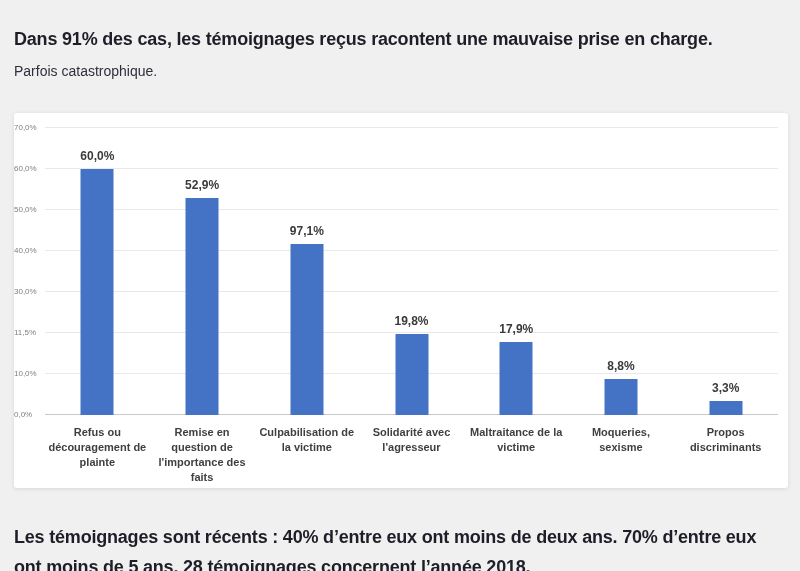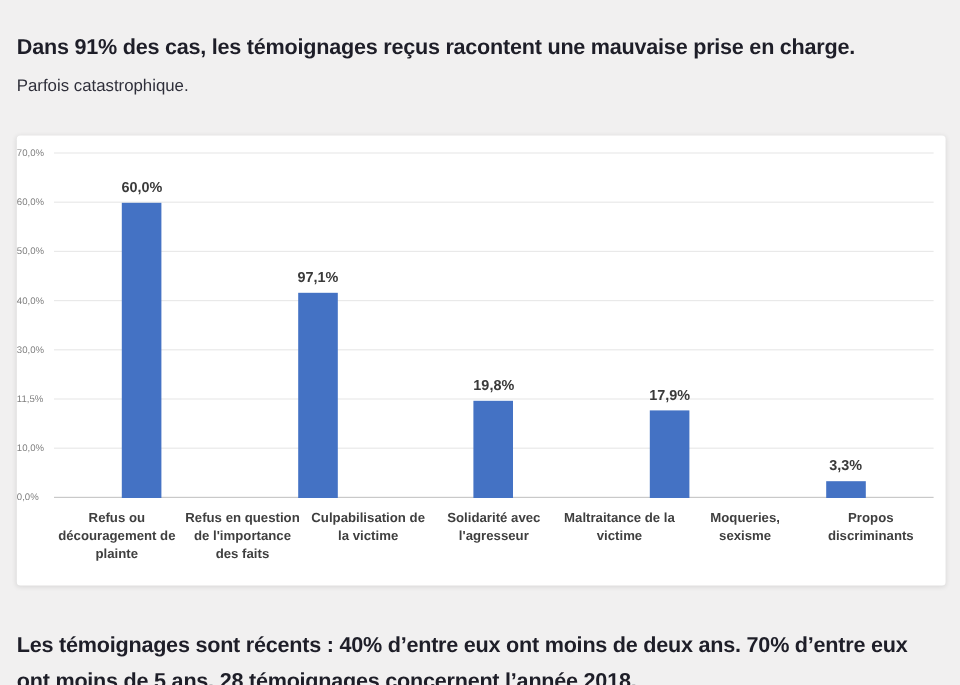--- a/index.html
+++ b/index.html
@@ -81,20 +81,21 @@
     font-size: 12px;
     font-weight: 700;
     color: #3a3a3a;
     white-space: nowrap;
   }
   .xlabels {
     position: absolute;
     left: 31px; right: 10px;
     top: 312px;
     display: flex;
+    justify-content: center;
   }
   .xlabel-cell {
     flex: 1 1 0;
     display: flex;
     justify-content: center;
   }
   .xlabel-cell span {
     width: 100px;
     text-align: center;
     font-size: 11px;
@@ -131,51 +132,59 @@
       <div class="ytick" style="bottom: calc(85.7143% - 5px);">60,0%</div>
       <div class="ytick" style="bottom: calc(100% - 5px);">70,0%</div>
     </div>
   <div class="plot" id="plot">
     <div class="cols" id="cols">
         <div class="col">
           <div class="bar" style="height: 85.7143%; background: rgb(68, 114, 196);"></div>
           <div class="val-label" style="bottom: calc(85.7143% + 6px);">60,0%</div>
         </div>
         <div class="col">
+          <div class="bar" style="height: 75.5714%; background: rgb(68, 114, 196);"></div>
+          <div class="val-label" style="bottom: calc(75.5714% + 6px);">52,9%</div>
+        </div>
+        <div class="col">
           <div class="bar" style="height: 59.4286%; background: rgb(68, 114, 196);"></div>
           <div class="val-label" style="bottom: calc(59.4286% + 6px);">97,1%</div>
         </div>
         <div class="col">
           <div class="bar" style="height: 28.2857%; background: rgb(68, 114, 196);"></div>
           <div class="val-label" style="bottom: calc(28.2857% + 6px);">19,8%</div>
         </div>
         <div class="col">
           <div class="bar" style="height: 25.5714%; background: rgb(68, 114, 196);"></div>
           <div class="val-label" style="bottom: calc(25.5714% + 6px);">17,9%</div>
+        </div>
+        <div class="col">
+          <div class="bar" style="height: 12.5714%; background: rgb(68, 114, 196);"></div>
+          <div class="val-label" style="bottom: calc(12.5714% + 6px);">8,8%</div>
         </div>
         <div class="col">
           <div class="bar" style="height: 4.71429%; background: rgb(68, 114, 196);"></div>
           <div class="val-label" style="bottom: calc(4.71429% + 6px);">3,3%</div>
         </div>
       </div>
   <div class="gridline axis-line" style="bottom: 0%;"></div>
       <div class="gridline" style="bottom: 14.2857%;"></div>
       <div class="gridline" style="bottom: 28.5714%;"></div>
       <div class="gridline" style="bottom: 42.8571%;"></div>
       <div class="gridline" style="bottom: 57.1429%;"></div>
       <div class="gridline" style="bottom: 71.4286%;"></div>
       <div class="gridline" style="bottom: 85.7143%;"></div>
       <div class="gridline" style="bottom: 100%;"></div>
     </div>
   <div class="xlabels" id="xlabels">
       <div class="xlabel-cell">
         <span>Refus ou découragement de plainte</span>
       </div>
       <div class="xlabel-cell">
-        <span>Refus en question de l'importance des faits</span>
+        <span>Remise en question de l'importance des faits</span>
       </div>
       <div class="xlabel-cell">
         <span>Culpabilisation de la victime</span>
       </div>
       <div class="xlabel-cell">
         <span>Solidarité avec l'agresseur</span>
       </div>
       <div class="xlabel-cell">
         <span>Maltraitance de la victime</span>
       </div>

